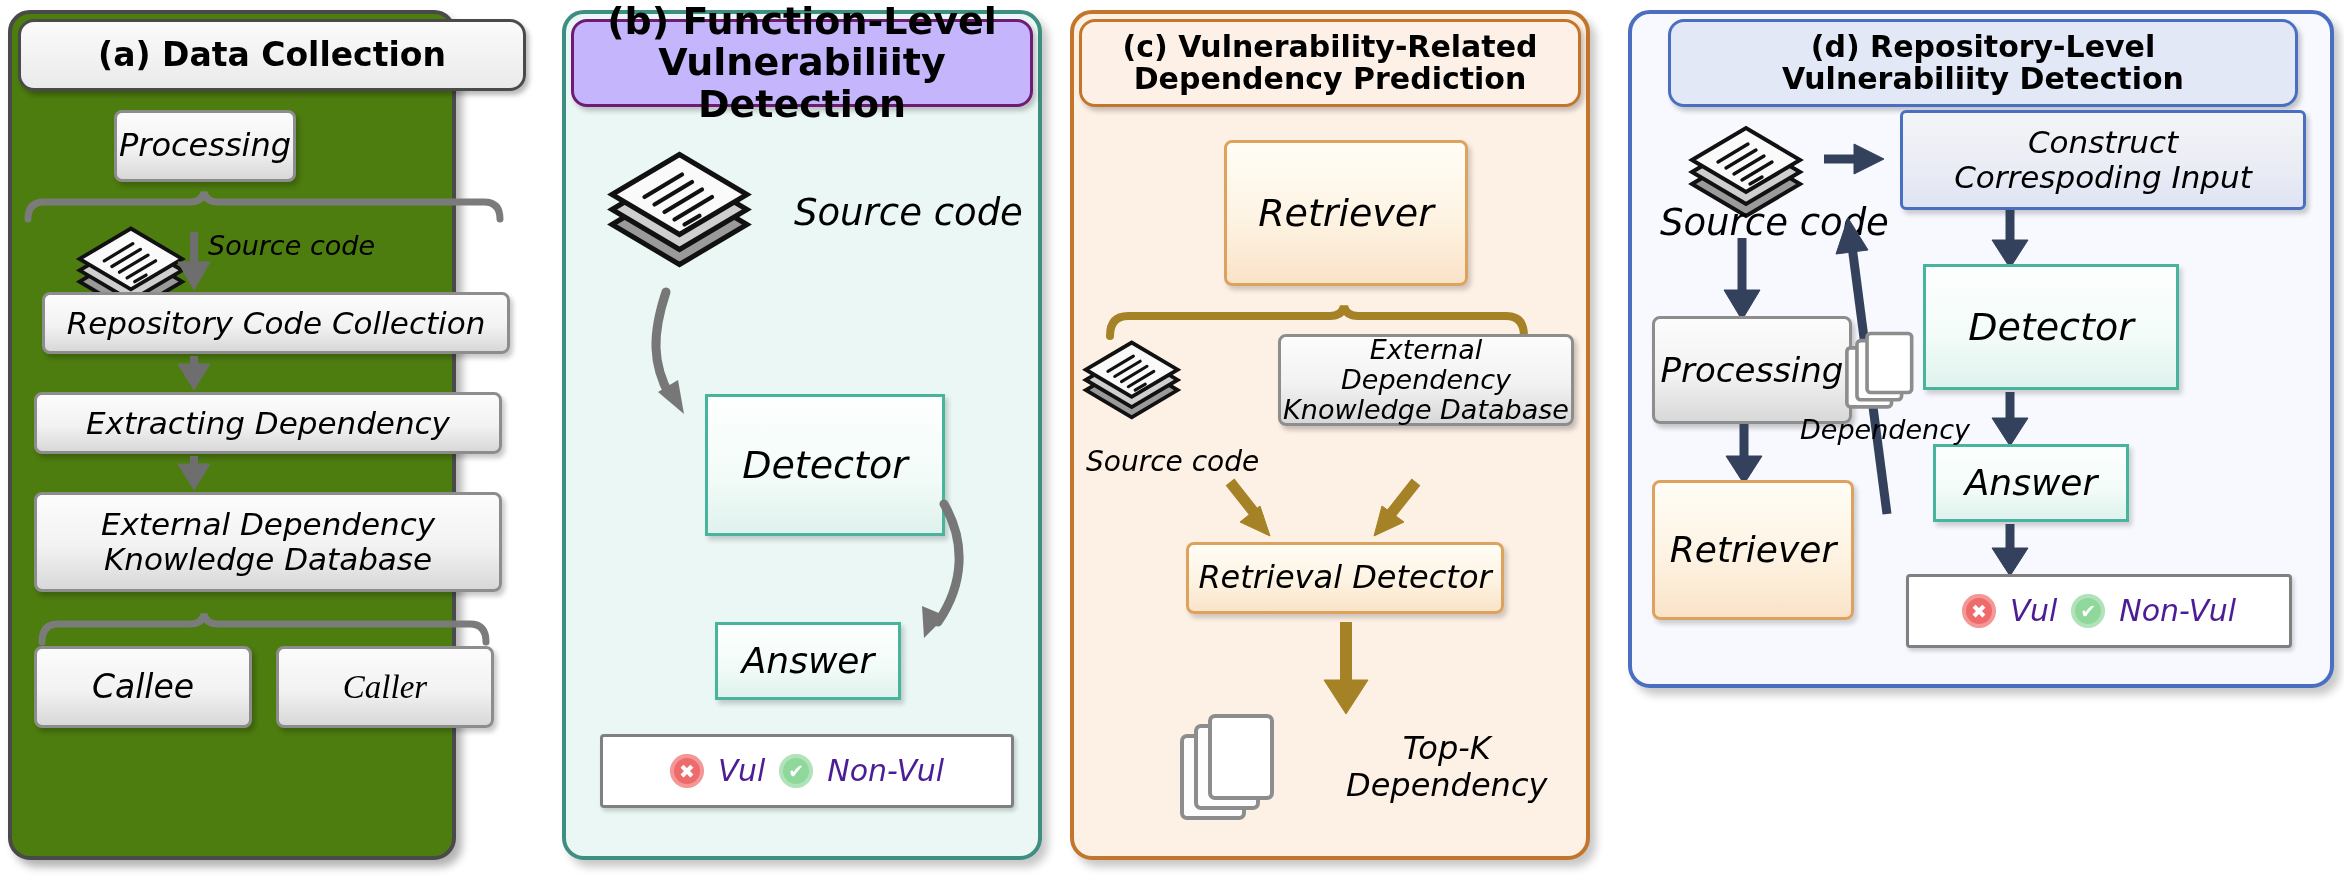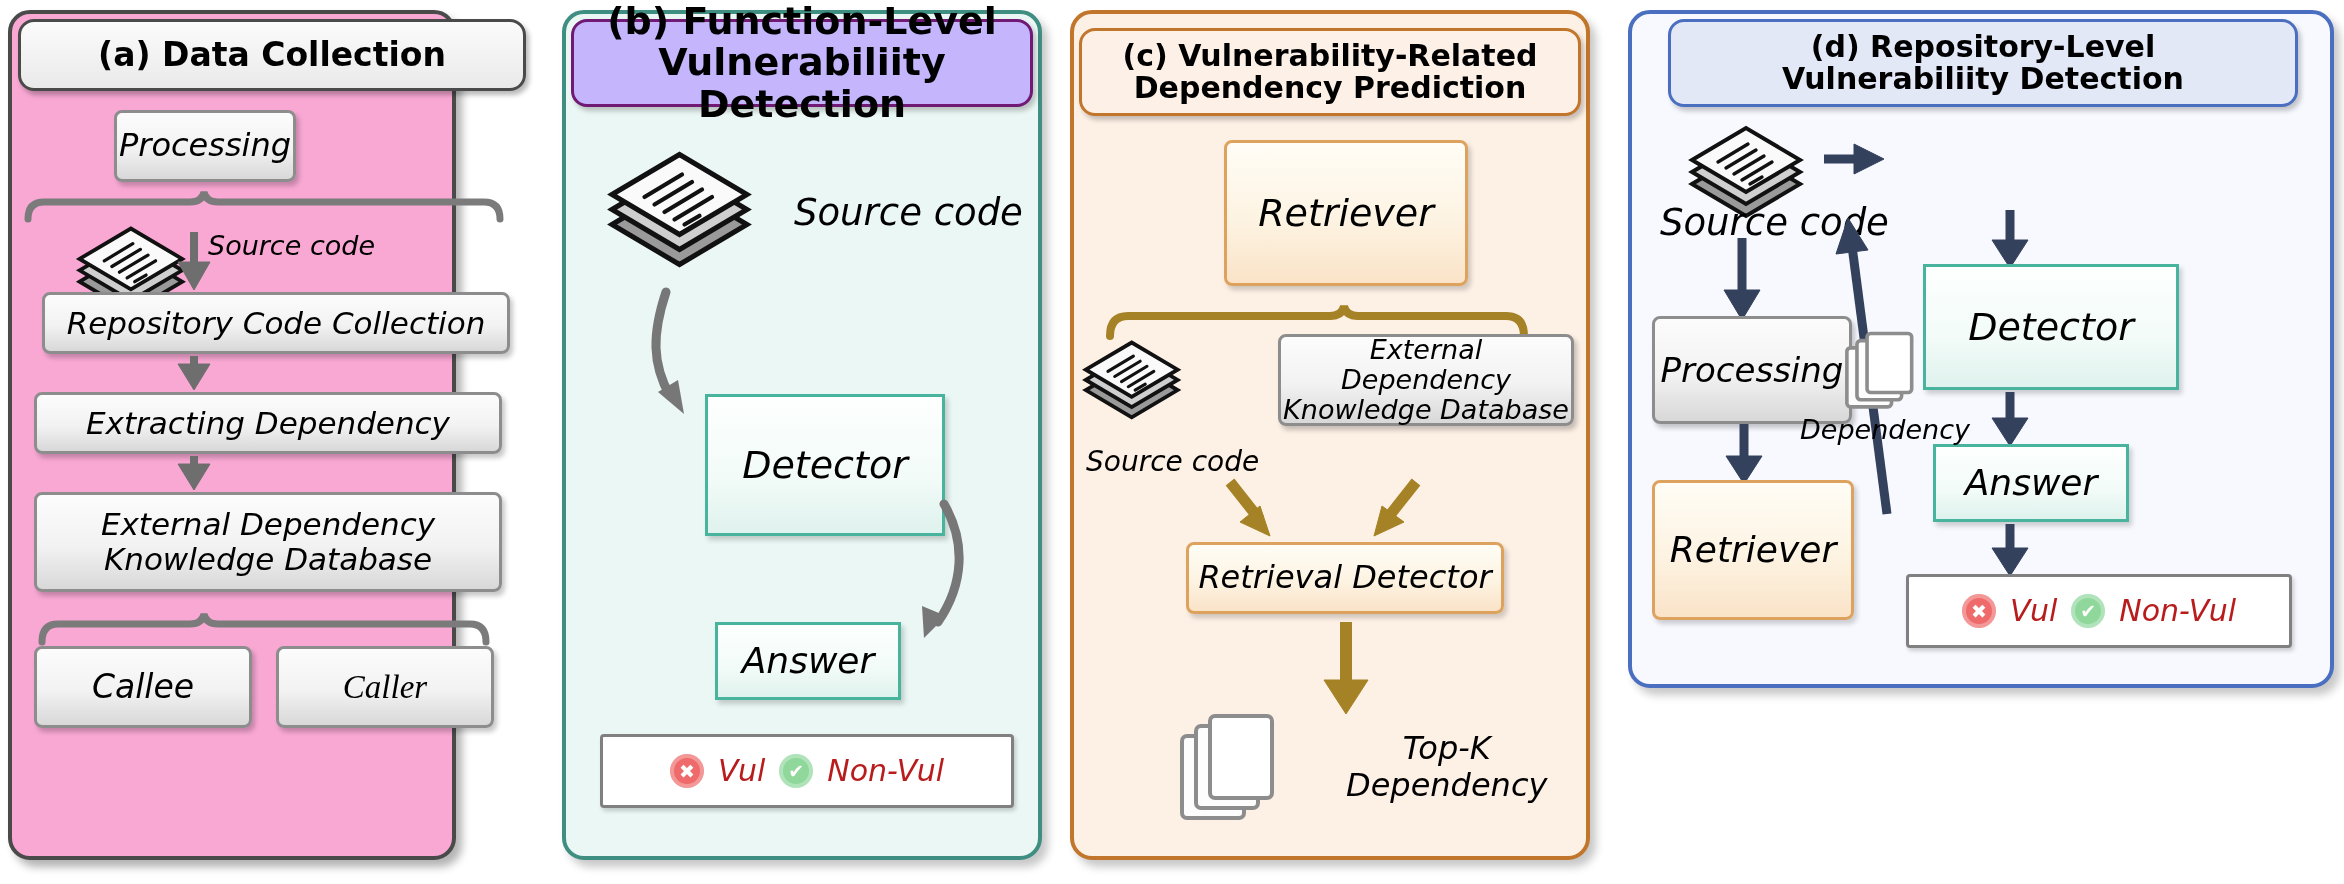--- a/index.html
+++ b/index.html
@@ -6,40 +6,40 @@
   body{width:2344px;height:884px;position:relative;overflow:hidden;
        font-family:"DejaVu Sans","Liberation Sans",sans-serif;}
 
   .panel{position:absolute;border-radius:22px;box-sizing:border-box;}
   .panel-head{position:absolute;left:8px;top:6px;border-radius:16px;
       display:flex;align-items:center;justify-content:center;text-align:center;
       font-weight:bold;box-sizing:border-box;line-height:1.08;}
 
   
   #panel-a{left:8px;top:10px;width:448px;height:850px;
-      background:#f9a8d4;border:4px solid #4a4a4a;
+      background:#4d7c0f;border:4px solid #4a4a4a;
       box-shadow:6px 7px 9px rgba(0,0,0,.30);}
   #panel-a .panel-head{width:508px;height:72px;left:6px;top:5px;
       background:linear-gradient(180deg,#fbfbfb,#eaeaea);
       border:3px solid #4a4a4a;font-size:33px;color:#000;
       box-shadow:3px 4px 5px rgba(0,0,0,.28);}
 
   
   #panel-b{left:562px;top:10px;width:480px;height:850px;
       background:#eaf7f4;border:4px solid #3e8e81;
       box-shadow:6px 7px 9px rgba(0,0,0,.22);}
   #panel-b .panel-head{width:462px;height:88px;left:5px;top:5px;
       background:#c4b5fd;border:3px solid #701a75;font-size:38px;color:#000;
       box-shadow:3px 4px 5px rgba(0,0,0,.22);flex-direction:column;}
 
   
   #panel-c{left:1070px;top:10px;width:520px;height:850px;
       background:#fdf0e5;border:4px solid #c2762b;
       box-shadow:6px 7px 9px rgba(0,0,0,.22);}
-  #panel-c .panel-head{width:502px;height:88px;left:5px;top:14px;
+  #panel-c .panel-head{width:502px;height:88px;left:5px;top:5px;
       background:#fdf1e7;border:3px solid #c2762b;font-size:30px;color:#000;
       box-shadow:3px 4px 5px rgba(0,0,0,.22);flex-direction:column;}
 
   
   #panel-d{left:1628px;top:10px;width:706px;height:678px;
       background:#f7f9ff;border:4px solid #4a6fc0;
       box-shadow:6px 7px 9px rgba(0,0,0,.22);}
   #panel-d .panel-head{width:630px;height:88px;left:36px;top:5px;
       background:#e3e8f7;border:3px solid #4a6fc0;font-size:30px;color:#000;
       box-shadow:3px 4px 5px rgba(0,0,0,.22);flex-direction:column;}
@@ -68,21 +68,21 @@
   .lbl{position:absolute;font-style:italic;color:#000;line-height:1.15;}
 
   svg.ov{position:absolute;left:0;top:0;pointer-events:none;overflow:visible;}
 
   .badge{width:34px;height:34px;border-radius:50%;display:inline-flex;
       align-items:center;justify-content:center;flex:0 0 auto;}
   .badge.vul{background:#ef6a6a;box-shadow:inset 0 0 0 4px rgba(255,255,255,.30);}
   .badge.nonvul{background:#8fd79b;box-shadow:inset 0 0 0 4px rgba(255,255,255,.30);}
   .badge span{color:#fff;font-weight:bold;font-size:19px;font-style:normal;
       line-height:1;}
-  .lgtxt{font-style:italic;font-size:30px;color:#b91c1c;white-space:nowrap;}
+  .lgtxt{font-style:italic;font-size:30px;color:#4c1d95;white-space:nowrap;}
 </style>
 </head>
 <body>
 
 <div class="panel" id="panel-a">
   <div class="panel-head">(a) Data Collection</div>
 
   <div class="box grey-box" style="left:102px;top:96px;width:182px;height:72px;font-size:32px;">Processing</div>
 
   <svg class="ov" width="528" height="850">
@@ -288,20 +288,24 @@
 
   <div class="lbl" style="left:28px;top:188px;font-size:37px;">Source code</div>
 
   <svg class="ov" width="706" height="850">
     <g stroke="#33415c" fill="#33415c">
       <line x1="192" y1="145" x2="232" y2="145" stroke-width="9"></line>
       <path d="M252,145 L222,130 L222,160 Z"></path>
     </g>
   </svg>
 
+  <div class="box blue-box" style="left:268px;top:96px;width:406px;height:100px;font-size:31px;flex-direction:column;">
+    <span>Construct</span>
+    <span>Correspoding Input</span>
+  </div>
 
   <svg class="ov" width="706" height="850">
     <g stroke="#33415c" fill="#33415c">
       <line x1="378" y1="196" x2="378" y2="232" stroke-width="9"></line>
       <path d="M378,254 L360,226 L396,226 Z"></path>
     </g>
   </svg>
 
   <div class="box teal-box" style="left:282px;top:250px;width:256px;height:126px;font-size:38px;">Detector</div>
 

